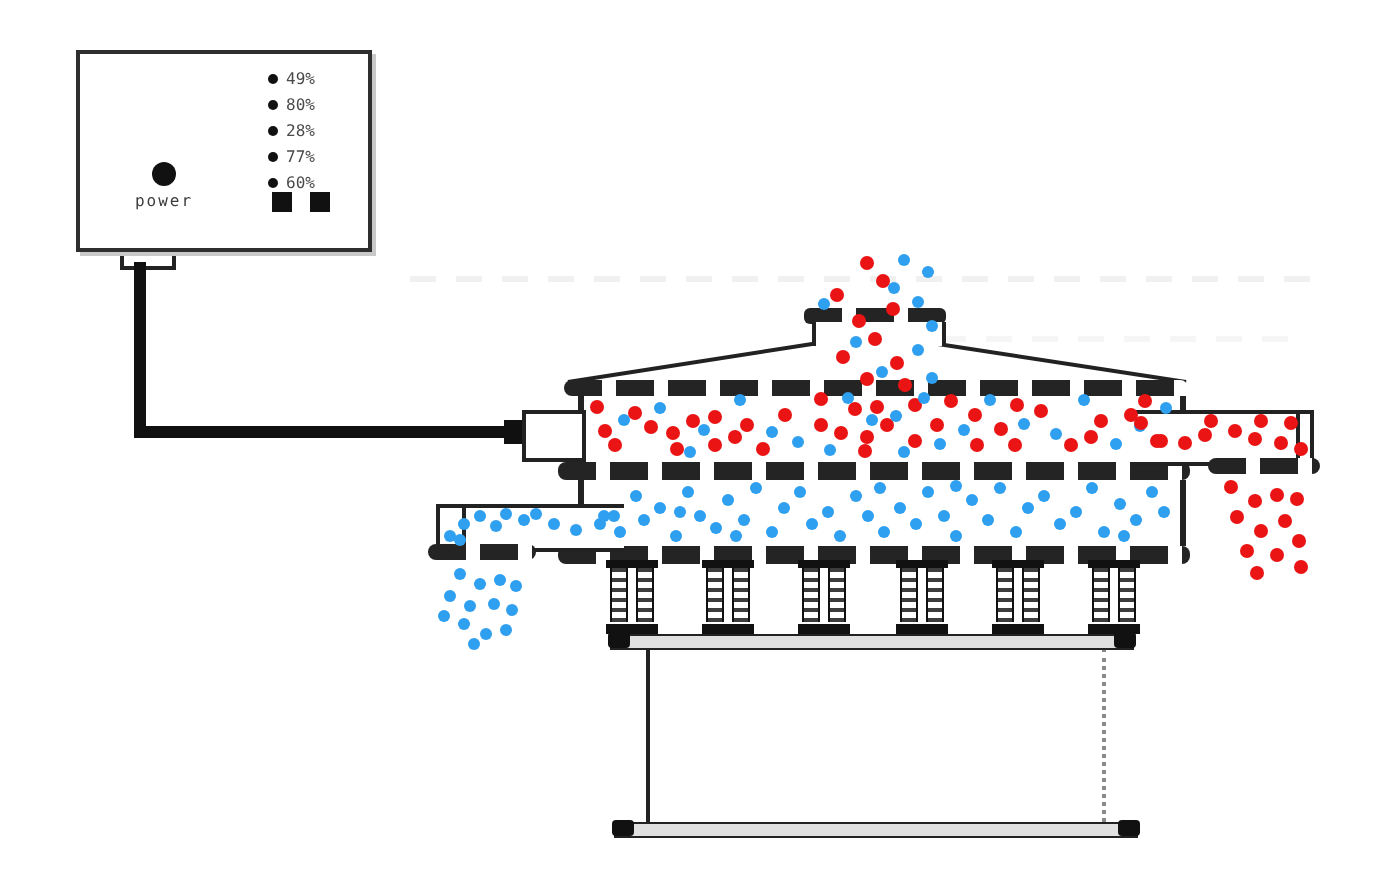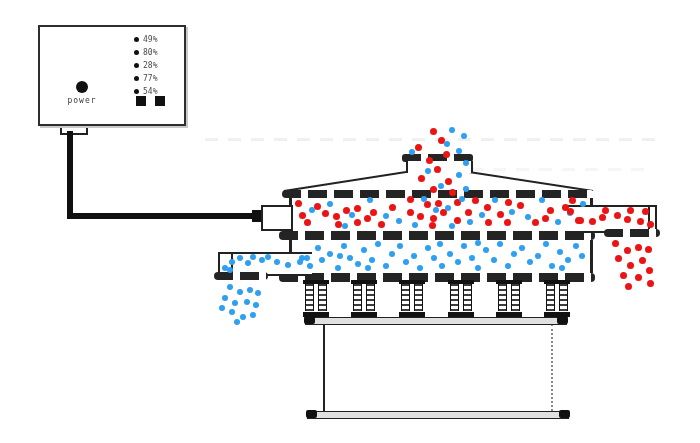--- a/index.html
+++ b/index.html
@@ -347,20 +347,20 @@
     <div class="level-row" style="top:32px;">
       <span class="level-bullet"></span>
       <span class="level-label">28%</span>
     </div>
     <div class="level-row" style="top:45px;">
       <span class="level-bullet"></span>
       <span class="level-label">77%</span>
     </div>
     <div class="level-row" style="top:58px;">
       <span class="level-bullet"></span>
-      <span class="level-label">54%</span>
+      <span class="level-label">60%</span>
     </div>
 
     <div class="sq" style="left:96px;"></div>
     <div class="sq" style="left:115px;"></div>
   </div>
 
 </div>
 
 </body></html>

